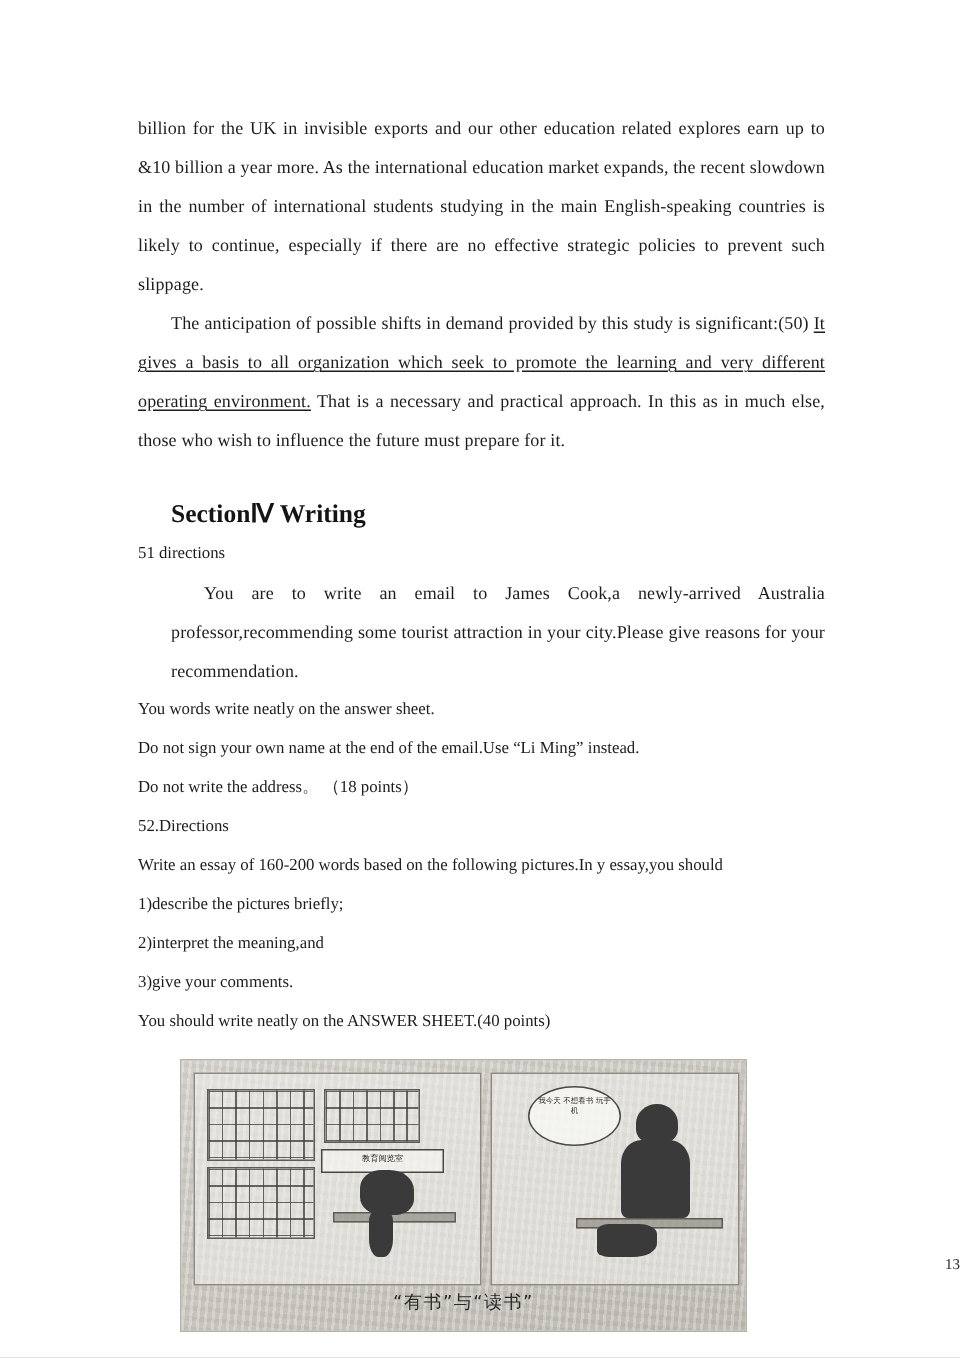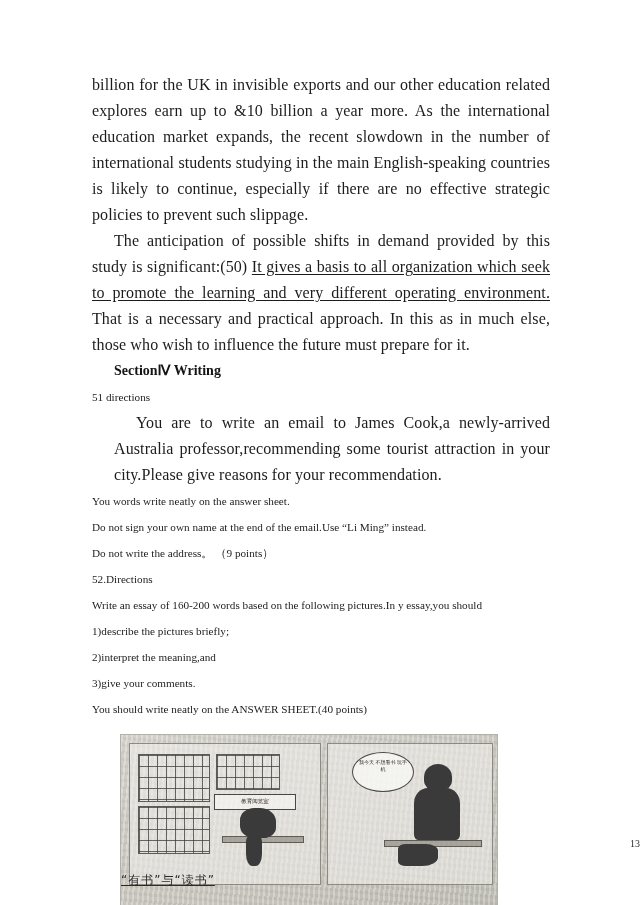--- a/index.html
+++ b/index.html
@@ -18,40 +18,40 @@
     background: #ffffff;
     overflow: hidden;
   }
   .page-inner {
     position: absolute;
     left: 92px;
     top: 72px;
     width: 458px;
   }
   .para {
-    font-size: 16px;
+    font-size: 12px;
     line-height: 26px;
     color: #1c1c1c;
     text-align: justify;
     margin: 0;
     letter-spacing: 0.1px;
   }
   .indent {
     text-indent: 22px;
   }
   .u {
     text-decoration: underline;
     text-underline-offset: 2px;
   }
   .section-head {
-    font-size: 14px;
+    font-size: 17px;
     font-weight: bold;
     line-height: 26px;
     color: #141414;
-    margin: 0 0 0 22px;
+    margin: 24px 0 0 22px;
   }
   .line {
     font-size: 11.2px;
     line-height: 26px;
     color: #1c1c1c;
     margin: 0;
   }
   .line.ind {
   }
   .fig-wrap {
@@ -119,27 +119,26 @@
     font-size: 5.5px;
     color: #2b2a27;
     text-align: center;
     line-height: 12px;
     font-family: "DejaVu Sans", sans-serif;
   }
   .fig-caption {
     position: absolute;
     left: 0;
     right: 0;
-    bottom: 26px;
-    text-align: left;
+    bottom: 10px;
+    text-align: center;
     font-size: 12px;
     color: #2a2a28;
     font-family: "DejaVu Sans", sans-serif;
     letter-spacing: 1px;
-    text-decoration: underline;
   }
   .page-number {
     position: absolute;
     left: 0;
     right: 0;
     top: 838px;
     text-align: right;
     font-size: 10px;
     color: #2b2b2b;
   }
@@ -155,21 +154,21 @@
     <p class="para indent"><span>The anticipation of possible shifts in demand provided by this study is significant:(50) </span><span class="u">It gives a basis to all organization which seek to promote the learning and very different operating environment.</span><span> That is a necessary and practical approach. In this as in much else, those who wish to influence the future must prepare for it.</span></p>
 
     <div class="section-head">SectionⅣ Writing</div>
 
     <p class="line ind">51 directions</p>
 
     <p class="para indent" style="margin-left:22px;">You are to write an email to James Cook,a newly-arrived Australia professor,recommending some tourist attraction in your city.Please give reasons for your recommendation.</p>
 
     <p class="line ind">You words write neatly on the answer sheet.</p>
     <p class="line ind">Do not sign your own name at the end of the email.Use “Li Ming” instead.</p>
-    <p class="line ind">Do not write the address。 （9 points）</p>
+    <p class="line ind">Do not write the address。 （18 points）</p>
 
     <p class="line ind">52.Directions</p>
     <p class="line ind">Write an essay of 160-200 words based on the following pictures.In y essay,you should</p>
     <p class="line ind">1)describe the pictures briefly;</p>
     <p class="line ind">2)interpret the meaning,and</p>
     <p class="line ind">3)give your comments.</p>
     <p class="line ind">You should write neatly on the ANSWER SHEET.(40 points)</p>
 
     <div class="fig-wrap">
       <div class="figure">

